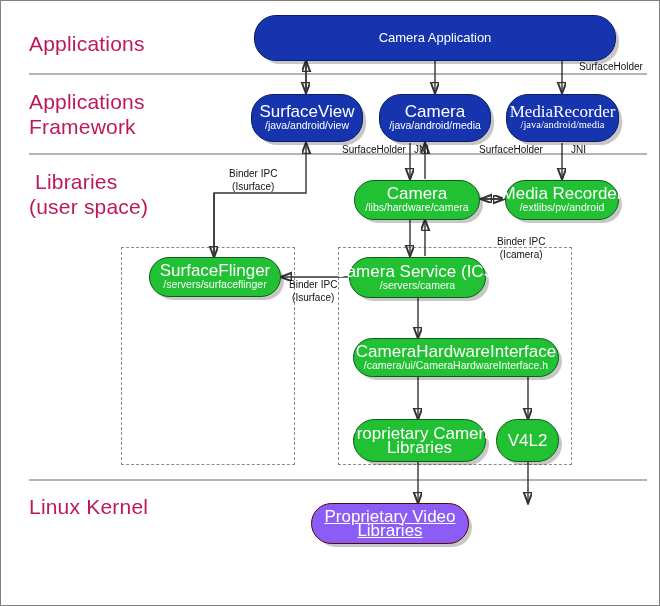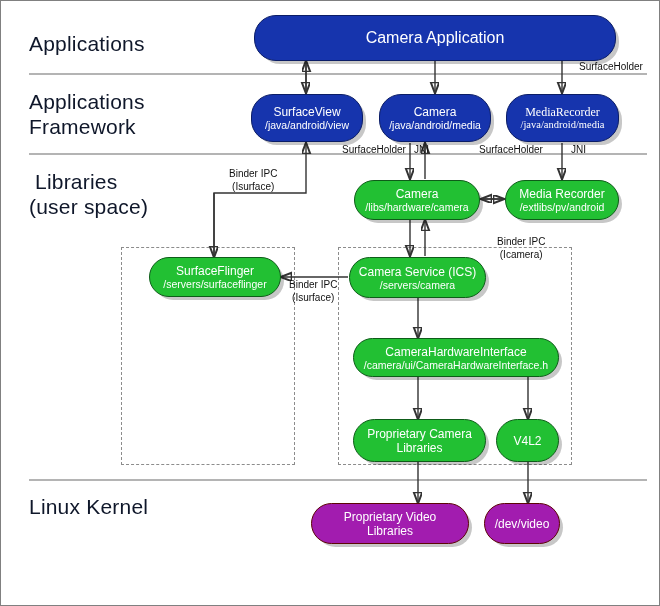--- a/index.html
+++ b/index.html
@@ -1,31 +1,31 @@
 <!DOCTYPE html>
 <html><head>
 <meta charset="utf-8">
 <style>
   html,body{margin:0;padding:0;background:#fff;}
   body{font-family:"Liberation Sans","DejaVu Sans",sans-serif;}
   #stage{position:relative;width:660px;height:606px;background:#ffffff;
          border:1px solid #808080;box-sizing:border-box;overflow:hidden;}
   .divider{position:absolute;height:2px;background:#b4b4b4;left:28px;right:12px;}
-  .layer-label{position:absolute;color:#0f172a;font-size:21px;line-height:25px;
+  .layer-label{position:absolute;color:#be185d;font-size:21px;line-height:25px;
                letter-spacing:.2px;white-space:pre;}
   .node{position:absolute;box-sizing:border-box;border:1px solid #1a1a1a;
         display:flex;flex-direction:column;align-items:center;justify-content:center;
         color:#ffffff;text-align:center;border-radius:22px;
         box-shadow:4px 4px 0 -1px rgba(0,0,0,0.22);}
-  .node .t1{font-size:12px;line-height:14px;white-space:nowrap;}
+  .node .t1{font-size:17px;line-height:14px;white-space:nowrap;}
   .node .t2{font-size:10.5px;line-height:12px;white-space:nowrap;text-align:right;}
   .node.blue{background:#1634ad;border-color:#0b1d66;}
   .node.green{background:#22c033;border-color:#0e5c19;}
-  .node.red{background:#a21caf;border-color:#5c0505;}
-  .node.big .t1{font-size:16px;}
+  .node.red{background:#8b5cf6;border-color:#5c0505;text-decoration:underline;}
+  .node.big .t1{font-size:13px;}
   .dashbox{position:absolute;border:1px dashed #8c8c8c;box-sizing:border-box;}
   .edge-label{position:absolute;font-size:10px;line-height:12.5px;color:#111;
               white-space:pre;text-align:center;}
   svg.wires{position:absolute;left:0;top:0;width:660px;height:606px;
             pointer-events:none;}
   svg.wires line,svg.wires path{stroke:#333;stroke-width:1.4;fill:none;}
 </style>
 </head>
 <body>
 
@@ -142,23 +142,20 @@
 
   <div class="node green" style="left:495px;top:418px;width:63px;height:43px;">
     <span class="t1">V4L2</span>
   </div>
 
   <div class="node red" style="left:310px;top:502px;width:158px;height:41px;">
     <span class="t1">Proprietary Video</span>
     <span class="t1">Libraries</span>
   </div>
 
-  <div class="node red" style="left:483px;top:502px;width:76px;height:41px;">
-    <span class="t1">/dev/video</span>
-  </div>
 
 
   <div class="edge-label" style="left: 578px; top: 60px; white-space: pre;">SurfaceHolder</div>
 
   <div class="edge-label" style="left: 341px; top: 143px; white-space: pre;">SurfaceHolder</div>
 
   <div class="edge-label" style="left: 413px; top: 143px; white-space: pre;">JNI</div>
 
   <div class="edge-label" style="left: 478px; top: 143px; white-space: pre;">SurfaceHolder</div>
 

